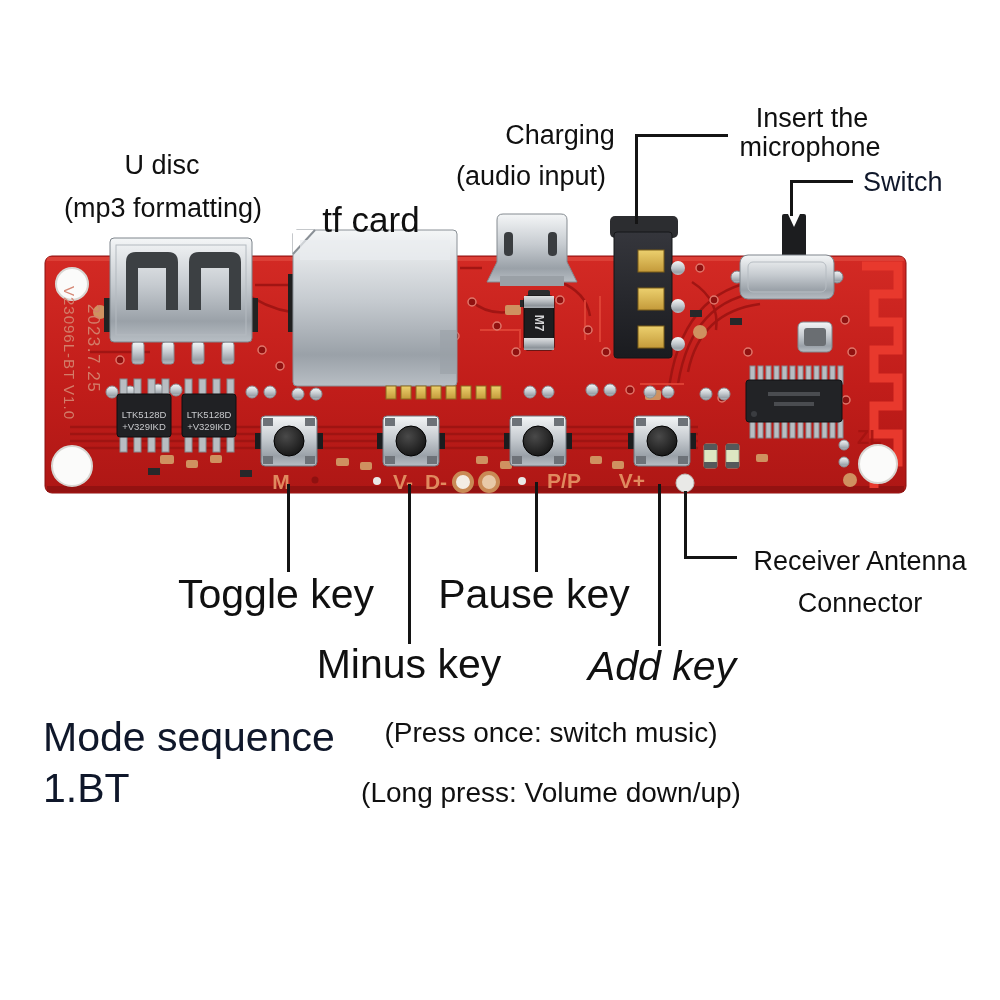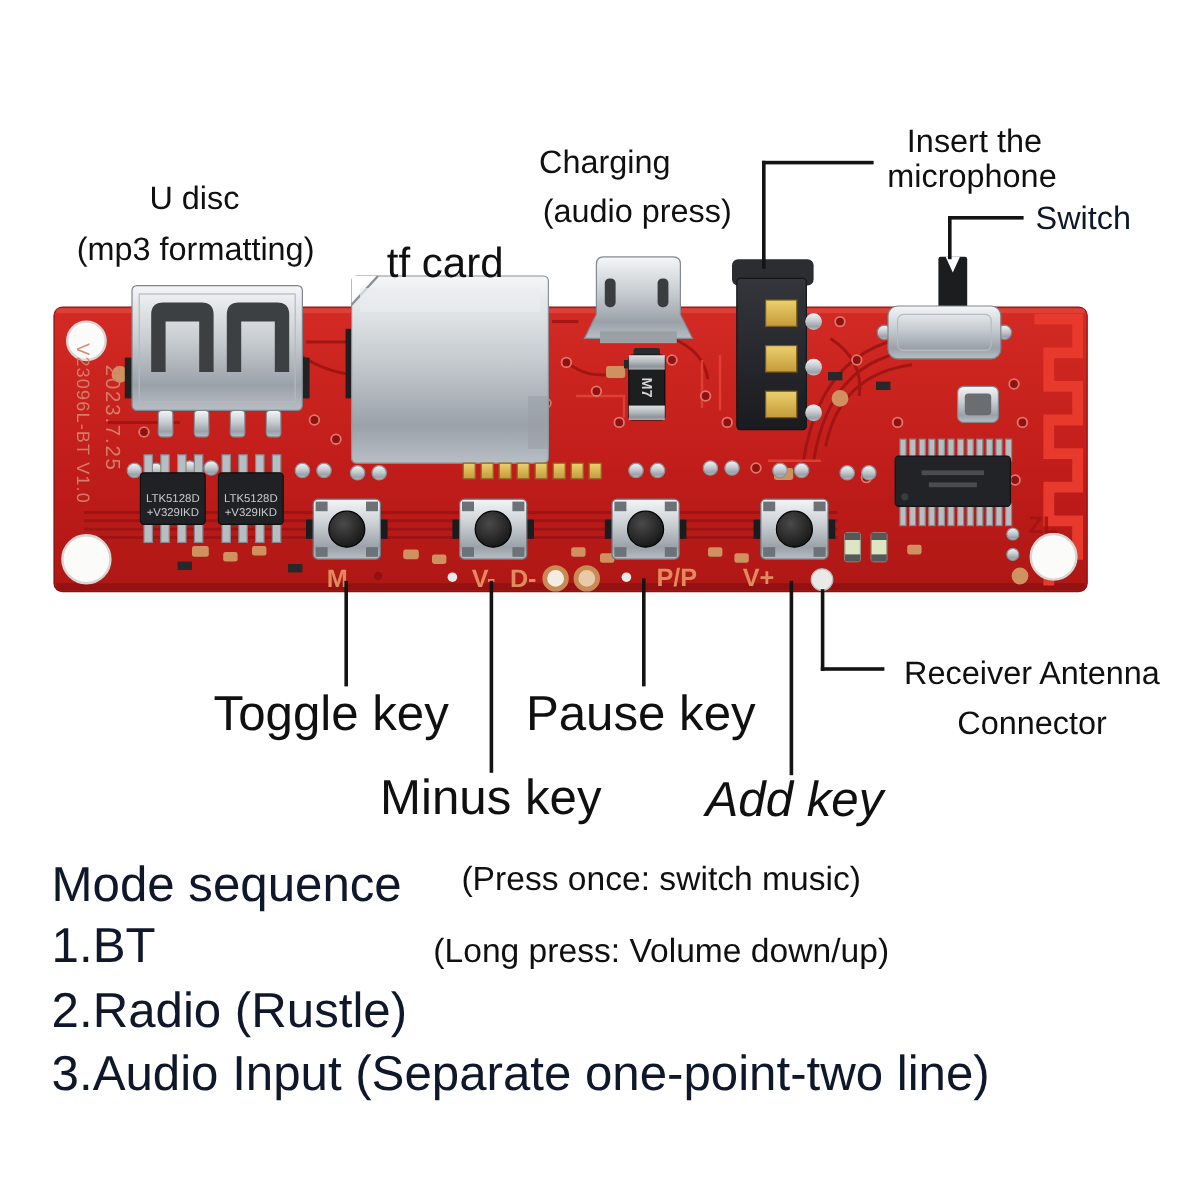--- a/index.html
+++ b/index.html
@@ -370,31 +370,29 @@
   <div class="cl" style="left:287px;top:484px;width:3px;height:88px;"></div>
   <div class="cl" style="left:408px;top:484px;width:3px;height:160px;"></div>
   <div class="cl" style="left:535px;top:482px;width:3px;height:90px;"></div>
   <div class="cl" style="left:658px;top:484px;width:3px;height:162px;"></div>
   <div class="cl" style="left:684px;top:491px;width:3px;height:68px;"></div>
   <div class="cl" style="left:684px;top:556px;width:53px;height:3px;"></div>
 
   <div class="lbl fs27" style="left:162px;top:152px;">U disc</div>
   <div class="lbl fs27" style="left:163px;top:195px;">(mp3 formatting)</div>
   <div class="lbl fs35" style="left:371px;top:173px;">tf card</div>
-  <div class="lbl fs27" style="left:504px;top:122px;">Charging</div>
-  <div class="lbl fs27" style="left:531px;top:163px;">(audio press)</div>
+  <div class="lbl fs27" style="left:560px;top:122px;">Charging</div>
+  <div class="lbl fs27" style="left:531px;top:163px;">(audio input)</div>
   <div class="lbl fs27" style="left:812px;top:105px;">Insert the</div>
   <div class="lbl fs27" style="left:810px;top:134px;">microphone</div>
   <div class="lbl-left fs27" style="left:863px;top:169px;">Switch</div>
   <div class="lbl fs34" style="left:276px;top:574px;">Toggle key</div>
   <div class="lbl fs34" style="left:534px;top:574px;">Pause key</div>
   <div class="lbl fs34" style="left:409px;top:644px;">Minus key</div>
   <div class="lbl fs34" style="left:662px;top:646px;font-style:italic;">Add key</div>
   <div class="lbl fs27" style="left:860px;top:548px;">Receiver Antenna</div>
   <div class="lbl fs27" style="left:860px;top:590px;">Connector</div>
   <div class="lbl fs28" style="left:551px;top:719px;">(Press once: switch music)</div>
   <div class="lbl fs28" style="left:551px;top:779px;">(Long press: Volume down/up)</div>
   <div class="lbl-left fs34" style="left:43px;top:717px;">Mode sequence</div>
   <div class="lbl-left fs34" style="left:43px;top:768px;">1.BT</div>
-  <div class="lbl-left fs34" style="left:43px;top:822px;">2.Radio (Rustle)</div>
-  <div class="lbl-left fs34" style="left:43px;top:874px;">3.Audio Input (Separate one-point-two line)</div>
 
 </div>
 
 </body></html>

